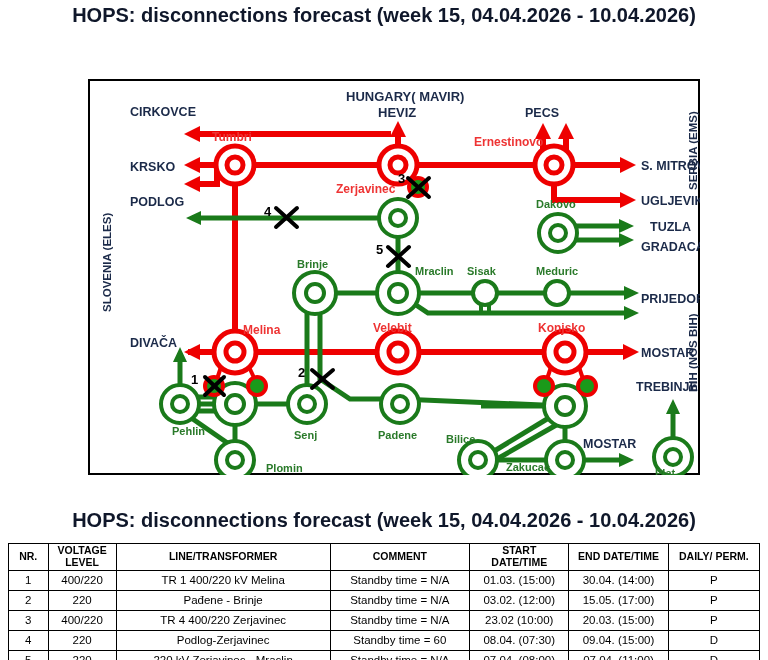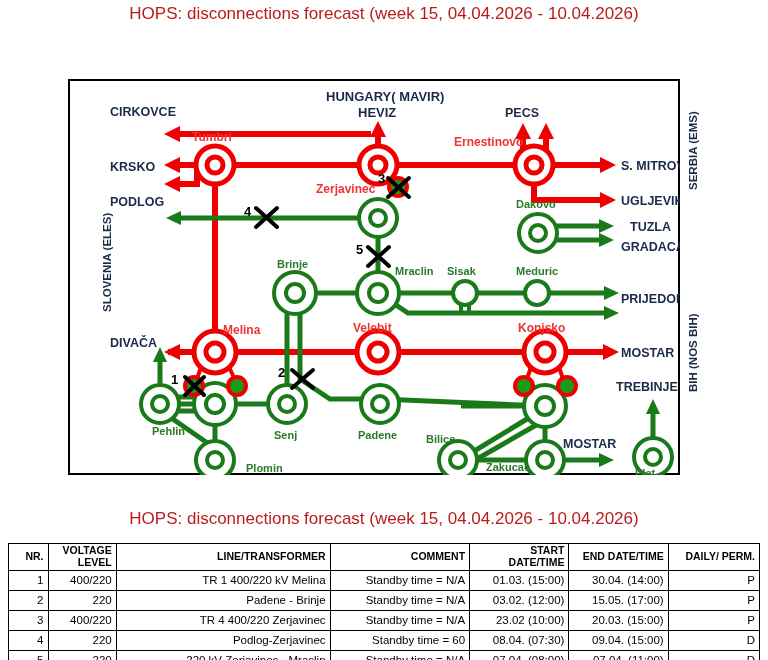--- a/index.html
+++ b/index.html
@@ -2,45 +2,45 @@
 <html><head>
 <meta charset="utf-8">
 <style>
   html,body{margin:0;padding:0;}
   body{
     width:768px;height:660px;background:#ffffff;
     font-family:"Liberation Sans", sans-serif;
     color:#000;overflow:hidden;position:relative;
   }
   .title{
-    width:100%;text-align:center;font-weight:normal;font-size:17px;
-    color:#b91c1c;letter-spacing:0px;
+    width:100%;text-align:center;font-weight:bold;font-size:20px;
+    color:#0f172a;letter-spacing:0px;
   }
   #title-top{position:absolute;left:0;top:4px;}
   #title-bottom{position:absolute;left:0;top:509px;}
 
-  #diagram-wrap{position:absolute;left:68px;top:79px;width:612px;height:396px;}
+  #diagram-wrap{position:absolute;left:88px;top:79px;width:612px;height:396px;}
   #diagram{display:block;}
 
   
   .vlabel{
     position:absolute;font-size:11.5px;font-weight:bold;color:#1b2a49;
     white-space:nowrap;transform-origin:0 0;
   }
   #label-slovenia{left:101px;top:312px;transform:rotate(-90deg);}
   #label-serbia{left:687px;top:190px;transform:rotate(-90deg);}
   #label-bih{left:687px;top:392px;transform:rotate(-90deg);}
 
   
   #forecast-table{
     position:absolute;left:8px;top:543px;width:752px;
     border-collapse:collapse;font-size:11px;
   }
   #forecast-table th,#forecast-table td{
-    border:1px solid #000;text-align:right;padding:1px 4px;
+    border:1px solid #000;text-align:center;padding:1px 4px;
     font-weight:normal;line-height:1.12;color:#000;
   }
   #forecast-table th{font-weight:bold;font-size:10.5px;}
   #forecast-table td{font-size:11.5px;height:17px;}
   .col-nr{width:34px;}
   .col-volt{width:62px;}
   .col-line{width:232px;margin-left:27px;}
   .col-comment{width:152px;}
   .col-start{width:100px;margin-left:20px;}
   .col-end{width:100px;margin-left:6px;}

